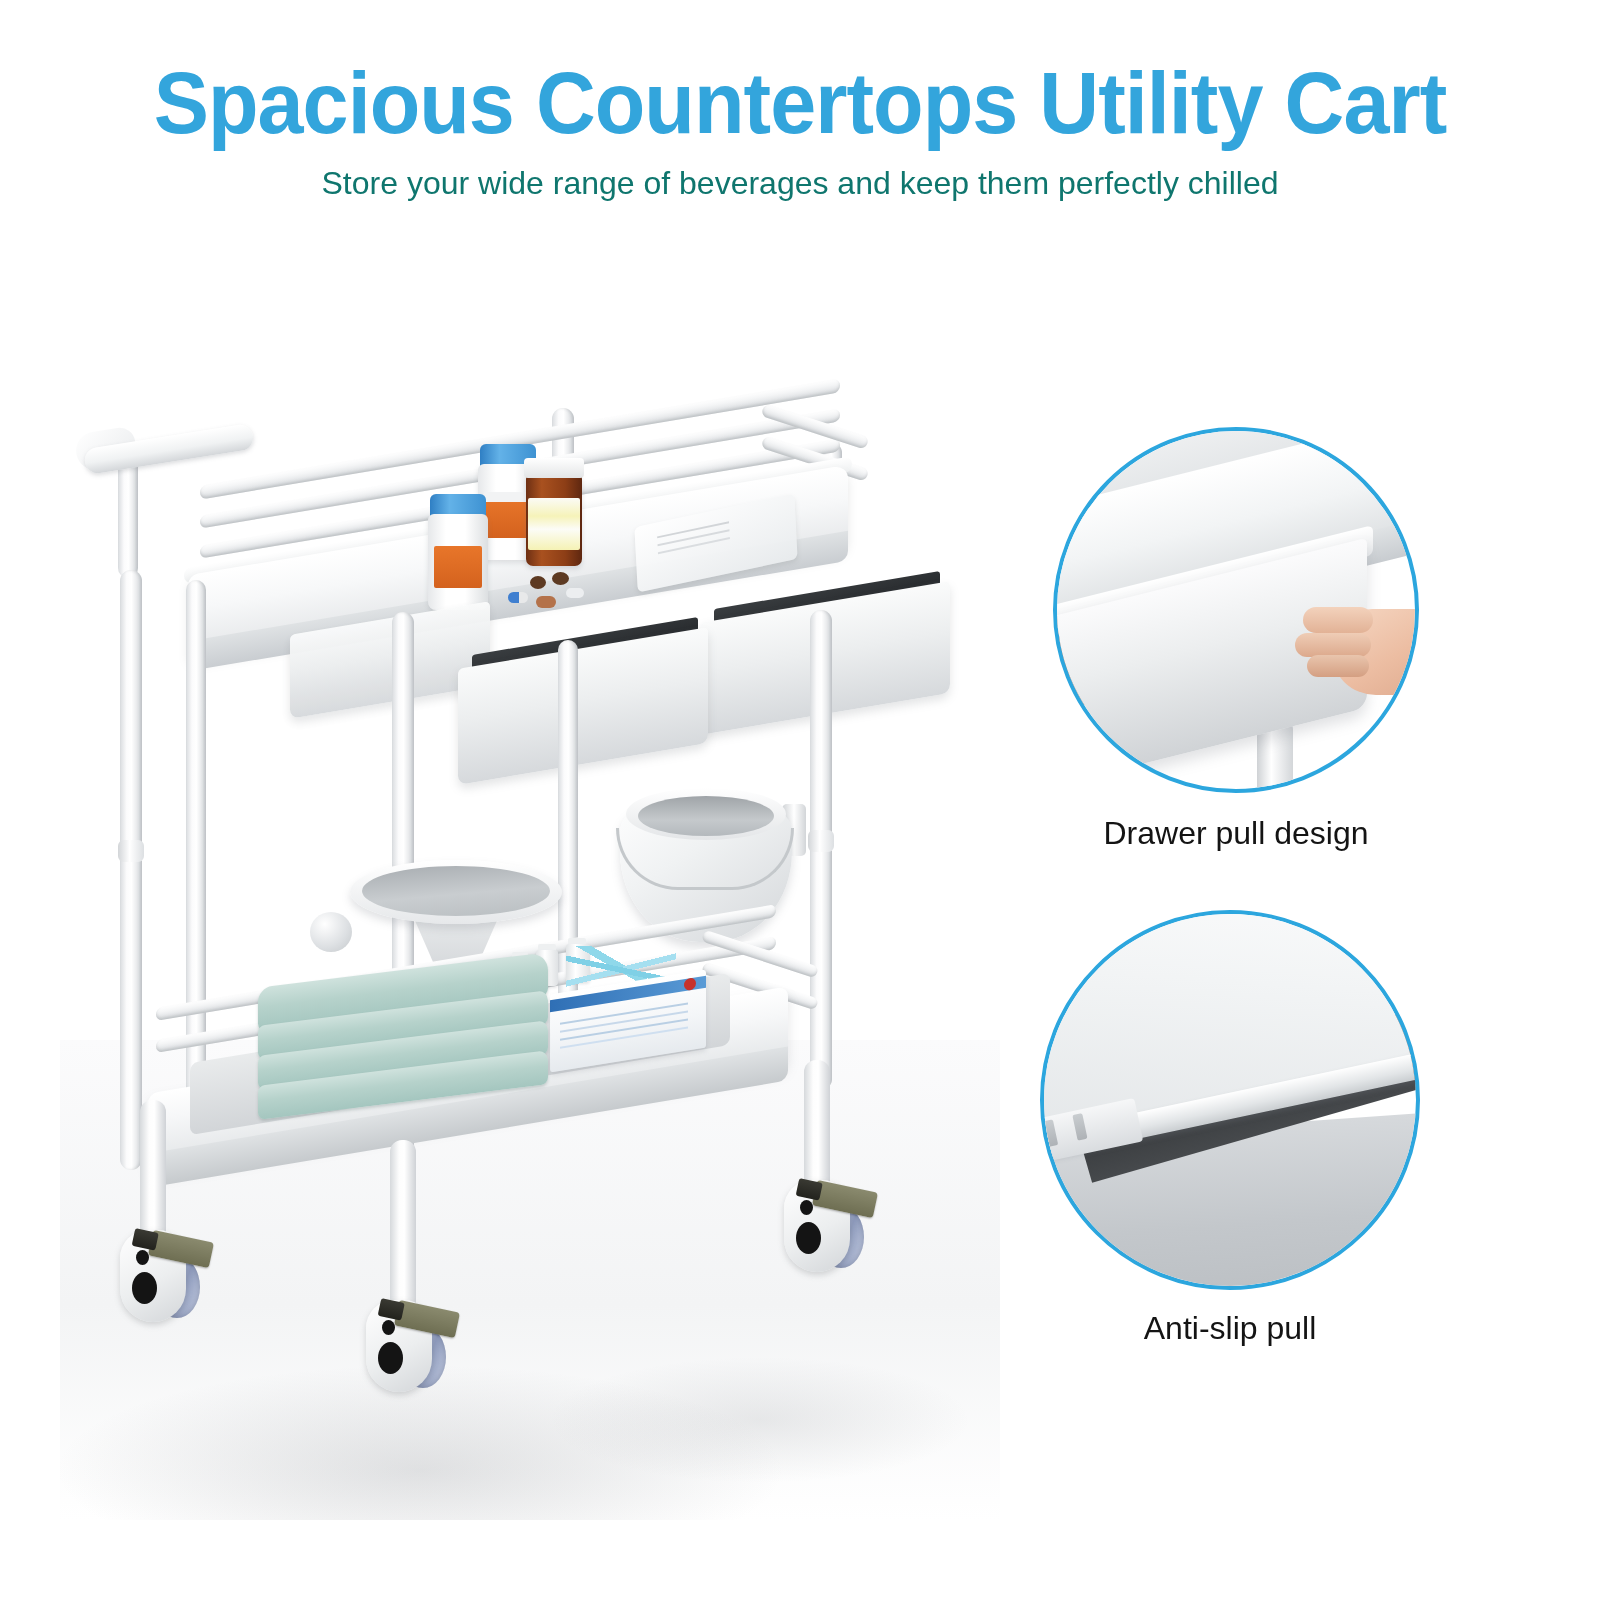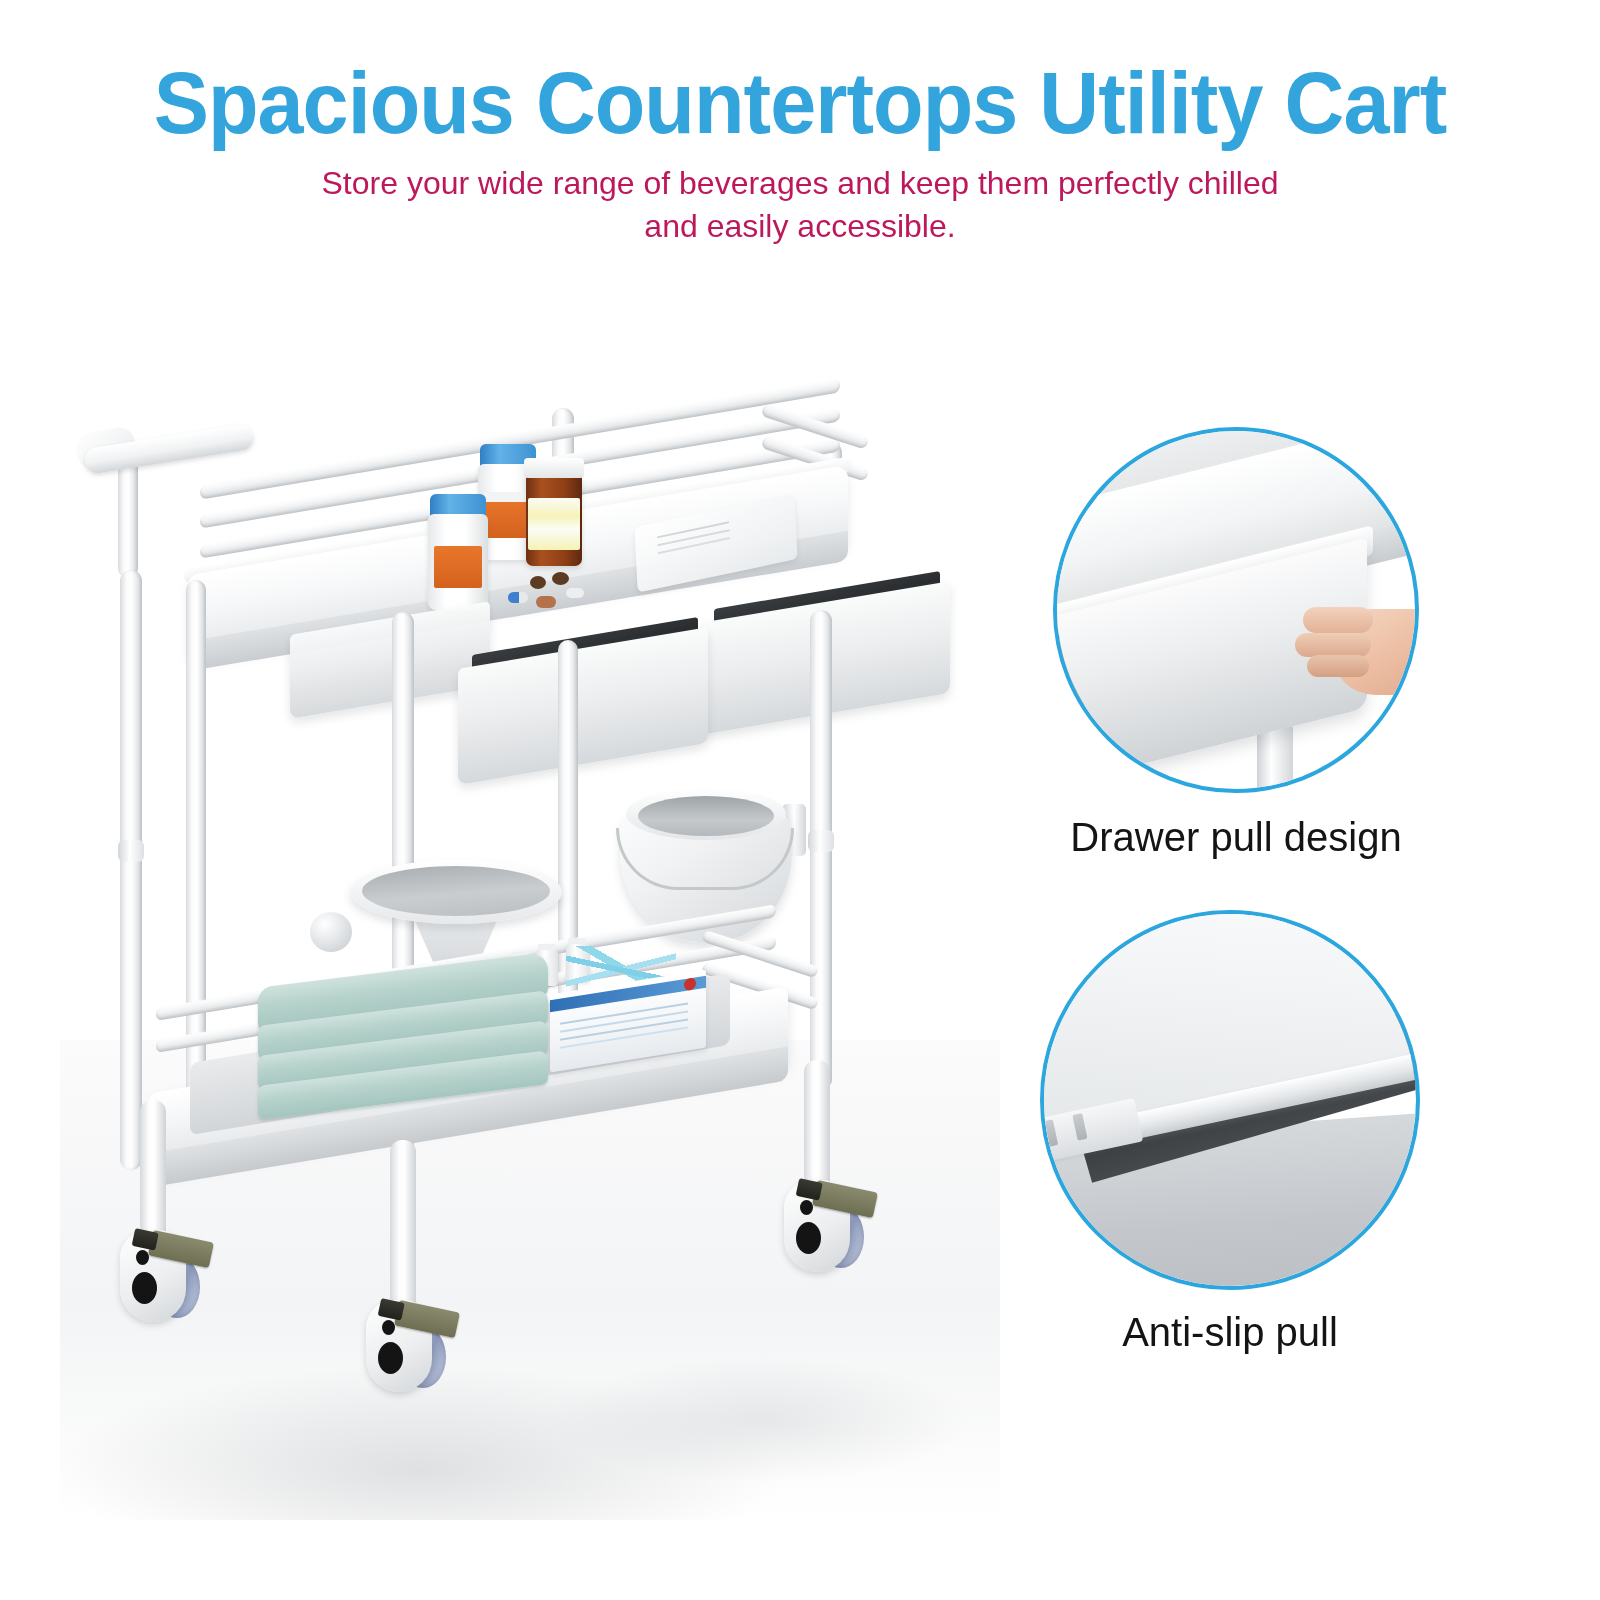--- a/index.html
+++ b/index.html
@@ -19,21 +19,21 @@
     font-size:88px; line-height:1.02; font-weight:bold;
     letter-spacing:-1px;
     color:#33A5DC;
     white-space:nowrap;
     transform:scaleX(0.94); transform-origin:50% 50%;
   }
   .subhead {
     position:absolute; top:162px; left:0; width:1600px;
     text-align:center;
     font-size:32px; line-height:1.33; font-weight:normal;
-    color:#be185d;
+    color:#0f766e;
   }
   .subhead .l2 { display:block; }
 
   
   .product { position:absolute; left:60px; top:400px; width:940px; height:1120px; }
 
   .floor {
     position:absolute; left:0; top:640px; width:940px; height:480px;
     background:
       radial-gradient(ellipse 520px 150px at 360px 430px, rgba(120,124,130,.22), rgba(120,124,130,0) 70%),
@@ -315,21 +315,21 @@
   
   .callout { position:absolute; }
   .circle {
     position:absolute; border-radius:50%;
     border:4px solid #2CA6DE;
     overflow:hidden;
     background:#ffffff;
   }
   .caption {
     position:absolute; width:100%; text-align:center;
-    font-size:40px; color:#141414; font-weight:normal;
+    font-size:32px; color:#141414; font-weight:normal;
   }
 
   
   .c1-shelf {
     position:absolute; left:-60px; top:34px; width:440px; height:120px;
     transform:skewY(-14deg);
     background:linear-gradient(180deg,#ffffff 0%,#f2f4f5 50%,#dcdfe1 100%);
     border-radius:12px;
   }
   .c1-shelf-lip {
@@ -416,21 +416,20 @@
   }
 </style>
 </head>
 <body>
 
 <div class="stage">
 
   <div class="headline">Spacious Countertops Utility Cart</div>
   <div class="subhead">
     <span>Store your wide range of beverages and keep them perfectly chilled</span>
-    <span class="l2">and easily accessible.</span>
   </div>
 
   <div class="product">
 
     <div class="floor"></div>
 
     <div class="tube-v post-tl"></div>
     <div class="tube-v post-tm"></div>
     <div class="tube-v post-tr"></div>
 

